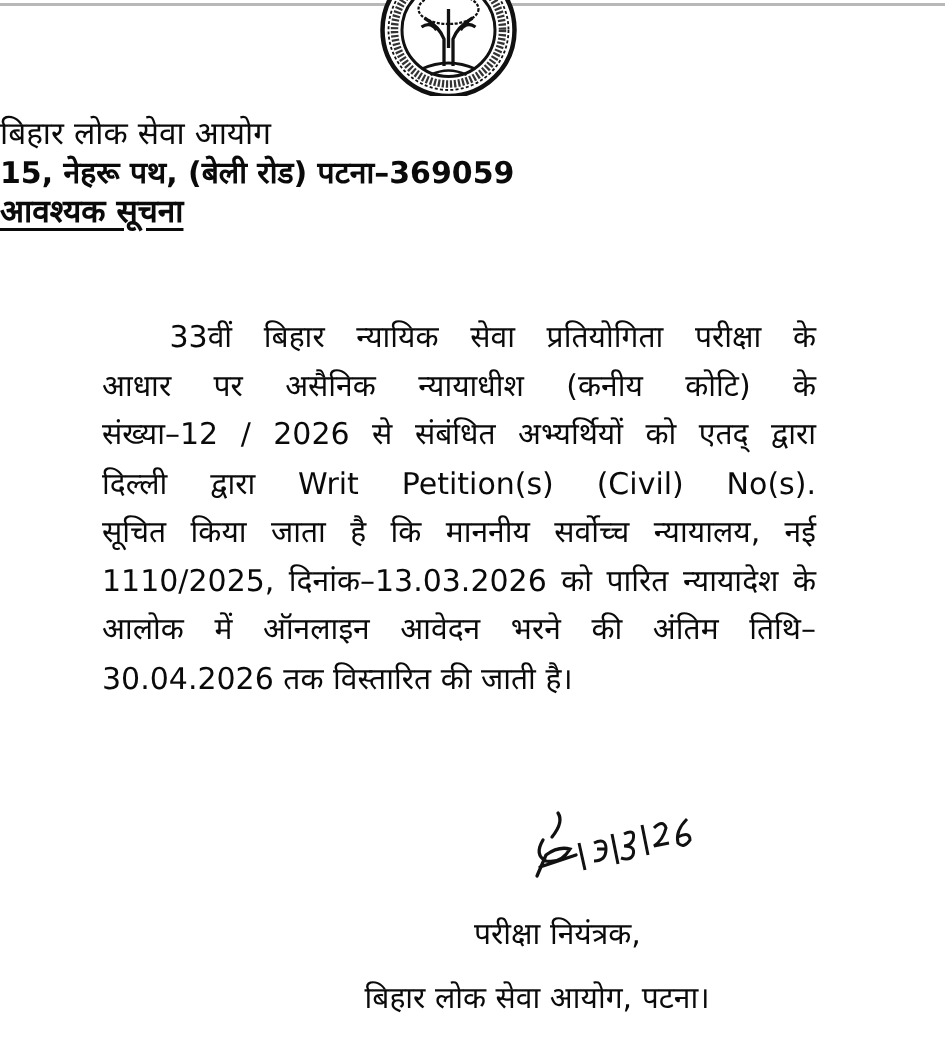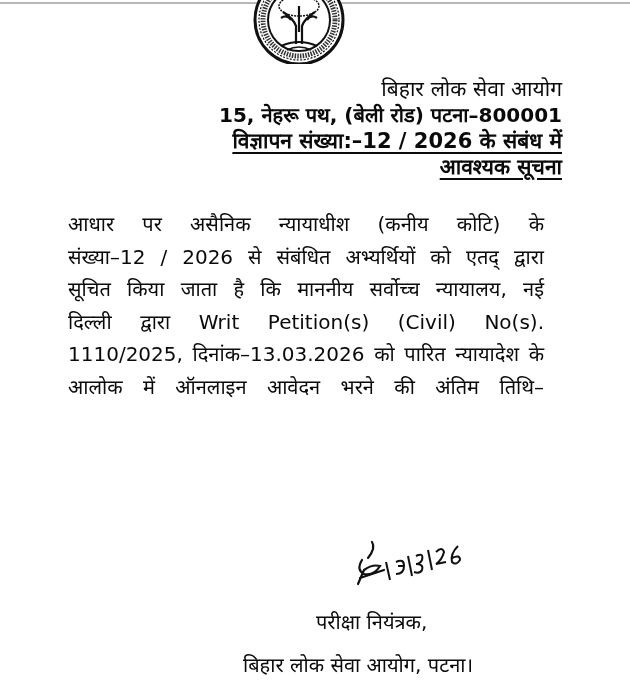--- a/index.html
+++ b/index.html
@@ -28,21 +28,21 @@
       top: -8px;
       width: 112px;
       height: 72px;
       overflow: hidden;
     }
     .header {
       position: absolute;
       left: 0;
       top: 76px;
       width: 562px;
-      text-align: right;
+      text-align: left;
     }
     .header .line {
       font-size: 21px;
       line-height: 26px;
       height: 26px;
       white-space: nowrap;
     }
     .header .org { font-weight: normal; }
     .header .addr { font-weight: bold; font-size: 20px; }
     .header .subject { font-weight: bold; text-decoration: underline; text-underline-offset: 4px; font-size: 21px; }
@@ -116,33 +116,34 @@
 
     <path d="M53 52 L53 34 Q50 26 40 20 M59 52 L59 34 Q62 26 72 20 M56 40 L56 14 M48 28 Q44 22 38 26 M64 28 Q68 22 74 26" stroke="#111" stroke-width="2.2" fill="none"></path>
     <ellipse cx="56" cy="14" rx="20" ry="10" fill="none" stroke="#111" stroke-width="1.5" stroke-dasharray="2 1"></ellipse>
     <path d="M38 54 Q56 46 74 54" stroke="#111" stroke-width="2" fill="none"></path>
     <path d="M44 58 Q56 52 68 58" stroke="#111" stroke-width="1.5" fill="none"></path>
   </svg>
 </div>
 
 <div class="header">
   <div class="line org">बिहार लोक सेवा आयोग</div>
-  <div class="line addr">15, नेहरू पथ, (बेली रोड) पटना–800001</div>
-  <div class="line subject">विज्ञापन संख्या:–12 / 2026 के संबंध में</div>
+  <div class="line addr">15, नेहरू पथ, (बेली रोड) पटना–369059</div>
   <div class="line notice">आवश्यक सूचना</div>
 </div>
 
 <div class="body-text">
   <div class="para p1">
+    <span class="ln indent">33वीं बिहार न्यायिक सेवा प्रतियोगिता परीक्षा के</span>
     <span class="ln">आधार पर असैनिक न्यायाधीश (कनीय कोटि) के</span>
     <span class="ln">संख्या–12 / 2026 से संबंधित अभ्यर्थियों को एतद् द्वारा</span>
+    <span class="ln">दिल्ली द्वारा Writ Petition(s) (Civil) No(s).</span>
     <span class="ln">सूचित किया जाता है कि माननीय सर्वोच्च न्यायालय, नई</span>
-    <span class="ln">दिल्ली द्वारा Writ Petition(s) (Civil) No(s).</span>
     <span class="ln">1110/2025, दिनांक–13.03.2026 को पारित न्यायादेश के</span>
     <span class="ln">आलोक में ऑनलाइन आवेदन भरने की अंतिम तिथि–</span>
+    <span class="ln last">30.04.2026 तक विस्तारित की जाती है।</span>
   </div>
 </div>
 
 <div class="signature">
   <svg width="140" height="60" viewBox="0 0 140 60">
     <path d="M12 20 Q6 30 14 34 Q24 36 30 26 Q22 24 14 30 L8 44 M18 18 Q26 8 22 2 M10 38 L34 30" stroke="#111" stroke-width="2.2" fill="none" stroke-linecap="round"></path>
     <path d="M40 40 L36 22" stroke="#111" stroke-width="2" fill="none"></path>
     <path d="M46 22 Q54 18 54 26 Q54 34 46 34 M48 26 L54 26" stroke="#111" stroke-width="2" fill="none"></path>
     <path d="M62 36 L58 16" stroke="#111" stroke-width="2" fill="none"></path>
     <path d="M66 16 Q74 12 72 20 Q70 24 66 24 Q74 24 72 30 Q70 34 64 32" stroke="#111" stroke-width="2" fill="none"></path>

